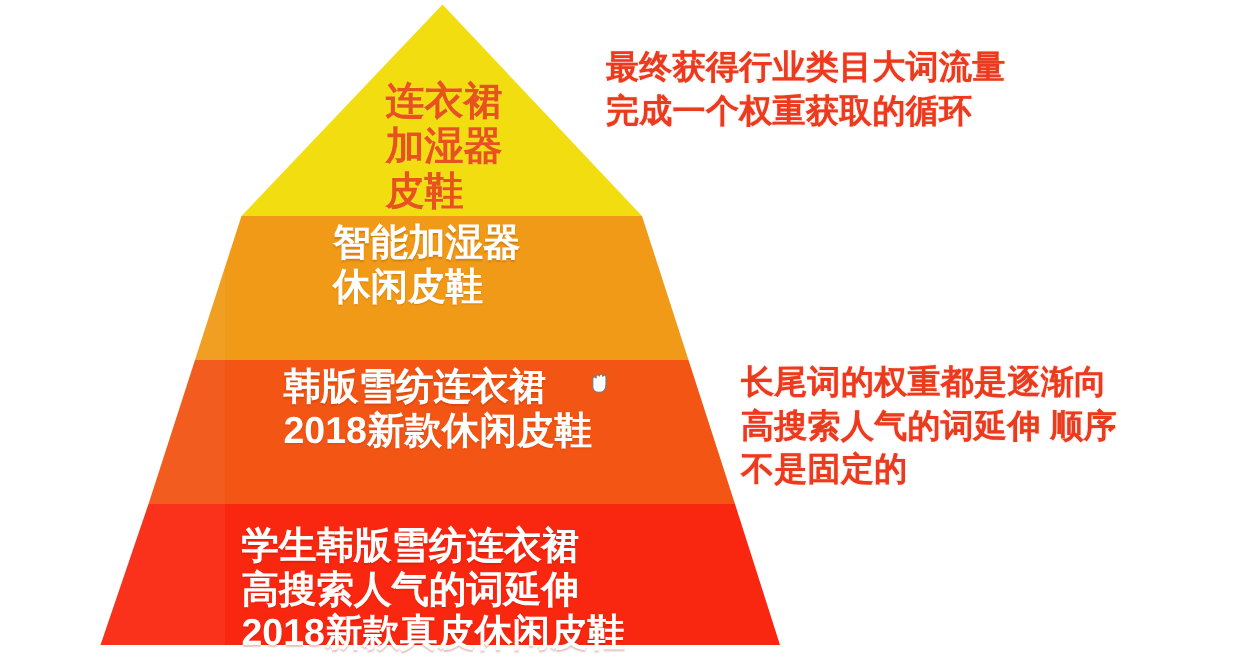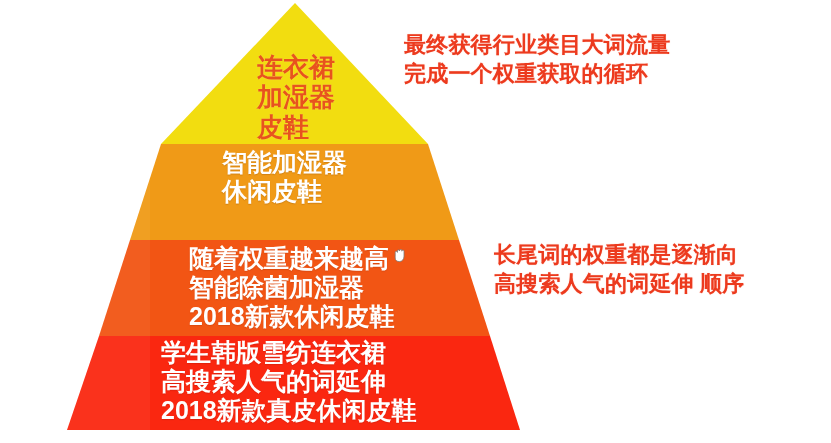--- a/index.html
+++ b/index.html
@@ -73,21 +73,21 @@
     font-size: 25px;
     font-weight: 600;
     color: #ffffff;
     text-shadow: 0 1px 1px rgba(150,40,0,0.25);
   }
   #tier3-text div { text-align: left; margin-left: 189px; }
 
   
   #tier4-text {
     left: 0;
-    top: 338px;
+    top: 350px;
     font-size: 25px;
     font-weight: 600;
     color: #ffffff;
     text-shadow: 0 1px 1px rgba(150,20,0,0.25);
   }
   #tier4-text div { text-align: left; margin-left: 161px; }
 
   
   .note {
     position: absolute;
@@ -138,22 +138,21 @@
       <div>加湿器</div>
       <div>皮鞋</div>
     </div>
 
     <div class="tier-text" id="tier2-text">
       <div>智能加湿器</div>
       <div>休闲皮鞋</div>
     </div>
 
     <div class="tier-text" id="tier3-text">
-      <div>随着权重越来越高</div>
-      <div>智能除菌加湿器</div>
+      <div>韩版雪纺连衣裙</div>
       <div>2018新款休闲皮鞋</div>
     </div>
 
     <div class="tier-text" id="tier4-text">
       <div>学生韩版雪纺连衣裙</div>
       <div>高搜索人气的词延伸</div>
       <div>2018新款真皮休闲皮鞋</div>
     </div>
   </div>
 
@@ -161,20 +160,21 @@
     <div>最终获得行业类目大词流量</div>
     <div>完成一个权重获取的循环</div>
   </div>
 
   <div class="note" id="note-2">
   </div>
 
   <div class="note" id="note-3">
     <div>长尾词的权重都是逐渐向</div>
     <div>高搜索人气的词延伸 顺序</div>
+    <div>不是固定的</div>
   </div>
 
 
   <svg id="hand-cursor" viewBox="0 0 18 20">
     <g fill="#ffffff" stroke="#7a7a7a" stroke-width="0.8">
       <path d="M3.2 11.2 V7.4 a1.1 1.1 0 0 1 2.2 0 V6.0 a1.1 1.1 0 0 1 2.2 0 V5.6 a1.1 1.1 0 0 1 2.2 0 V6.2 a1.1 1.1 0 0 1 2.2 0 v4.9 c0 3.1 -1.7 5.5 -4.6 5.5 c-2.6 0 -4.2 -1.6 -4.2 -3.6 z"></path>
     </g>
   </svg>
 
 </div>

